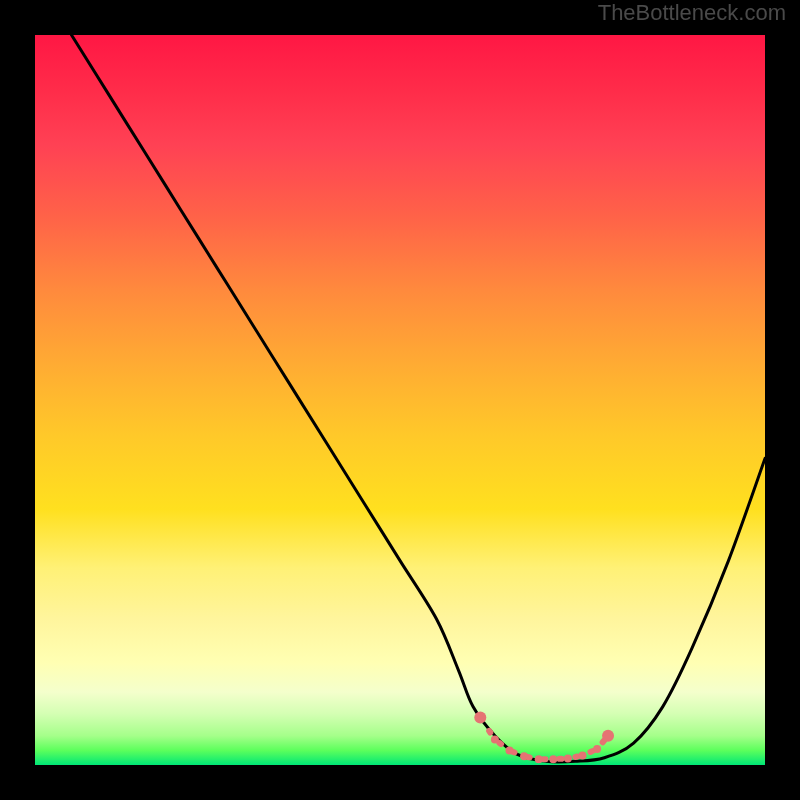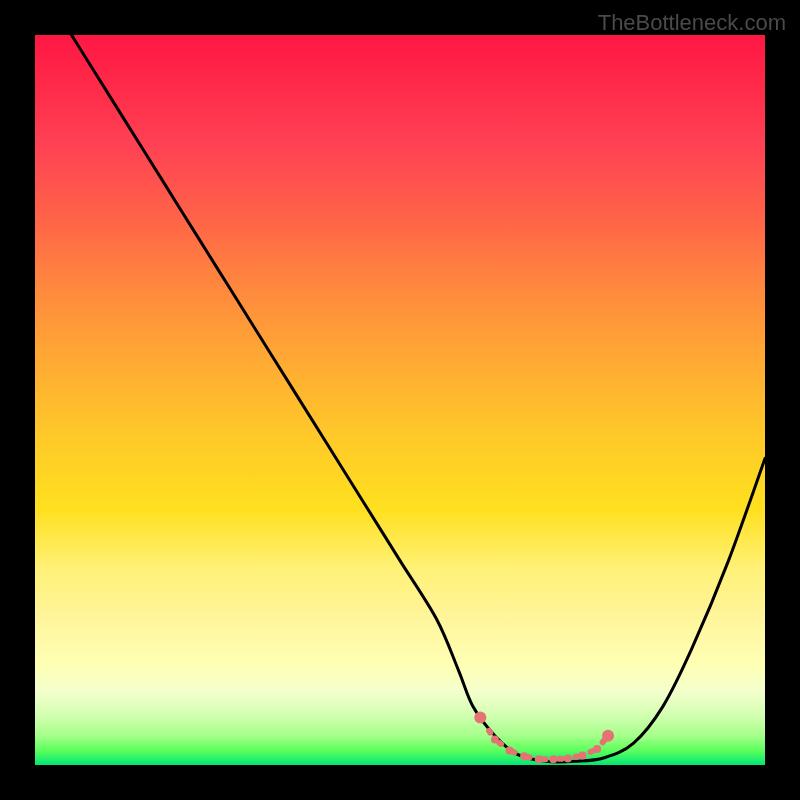--- a/index.html
+++ b/index.html
@@ -6,21 +6,21 @@
   body {
     width: 800px;
     height: 800px;
     background: #000;
     font-family: Arial, sans-serif;
     position: relative;
     overflow: hidden;
   }
   .watermark {
     position: absolute;
-    top: 10px;
+    top: 0;
     right: 14px;
     color: #4a4a4a;
     font-size: 22px;
     font-weight: 500;
     z-index: 10;
   }
   .chart-container {
     position: absolute;
     left: 35px;
     top: 35px;

